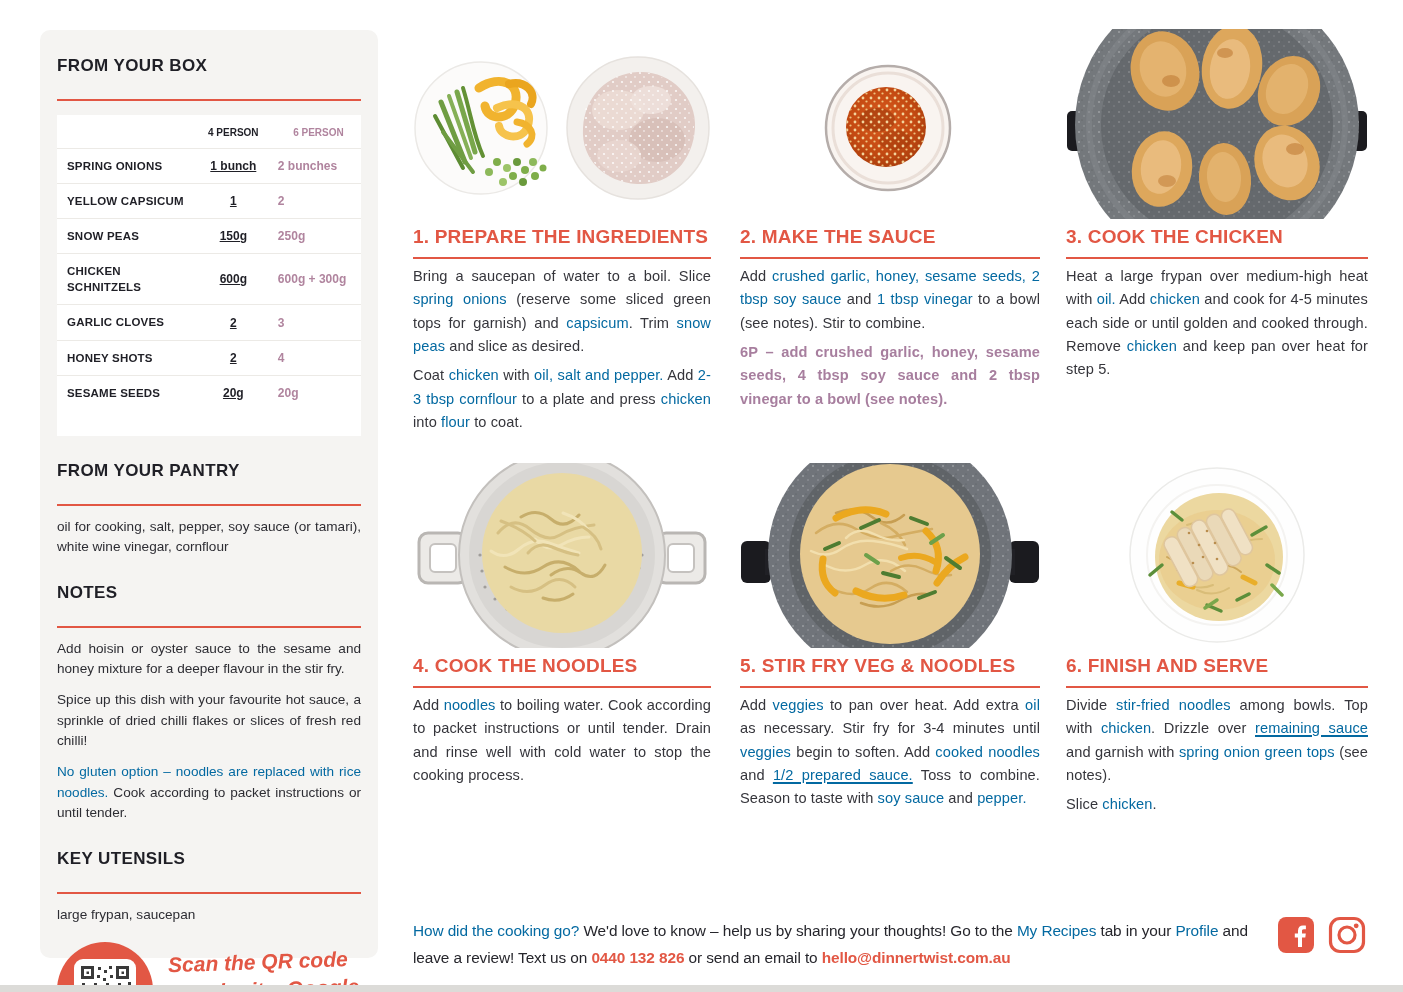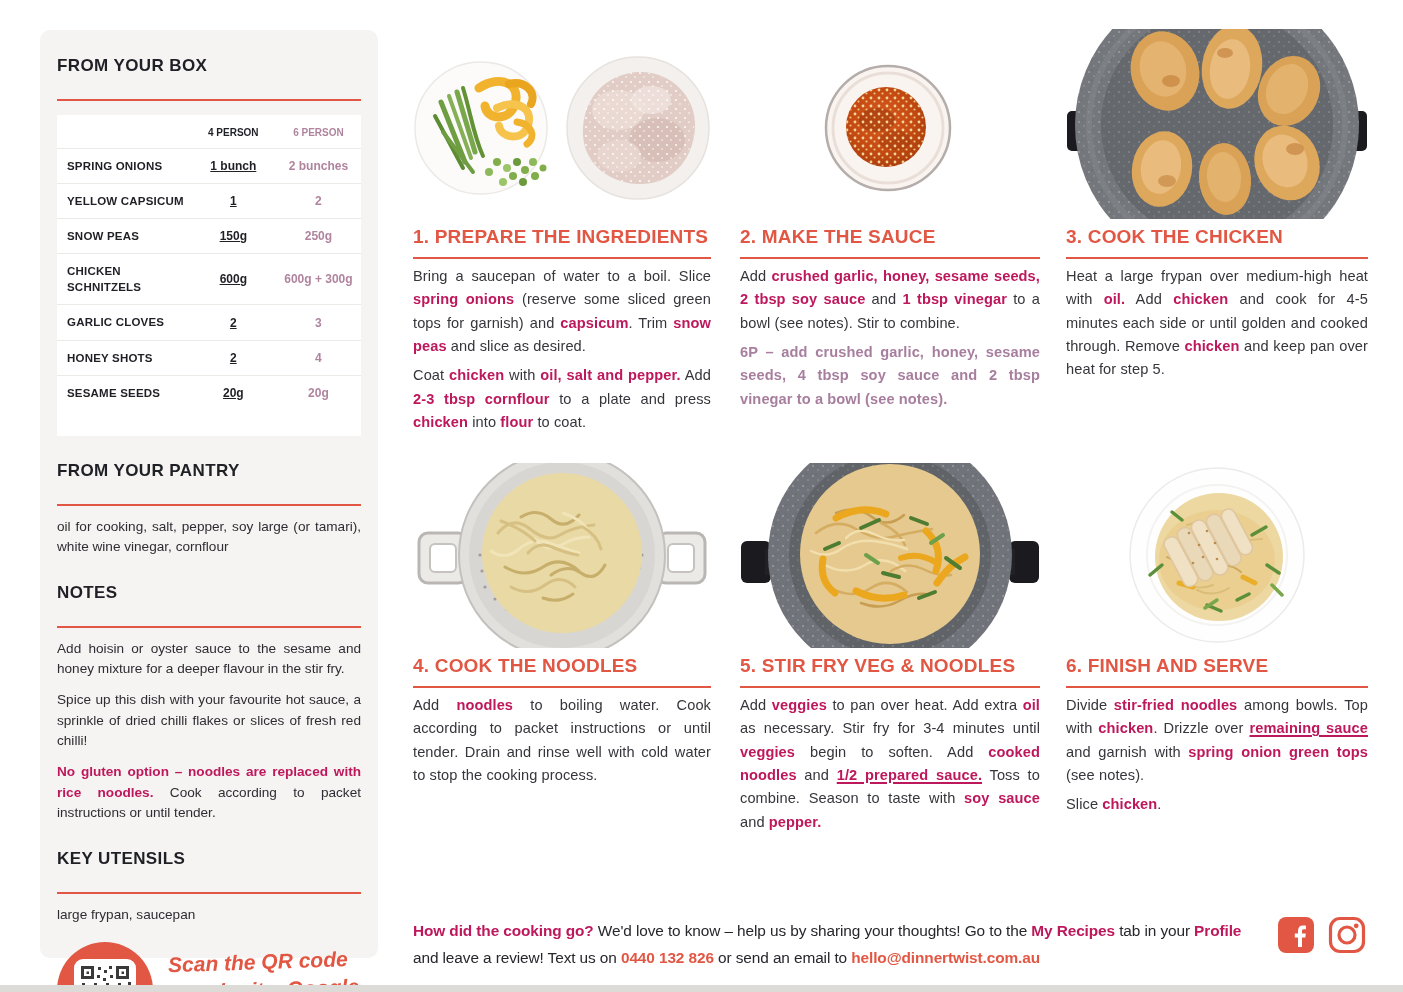--- a/index.html
+++ b/index.html
@@ -20,38 +20,38 @@
            background:#f5f4f2;border-radius:10px;padding:26px 17px 0;}
   .side-h{font-size:17px;font-weight:800;color:var(--dark);letter-spacing:.4px;
           margin:0;padding-bottom:23px;border-bottom:2px solid var(--accent);}
   .box-table{background:#fff;margin-top:14px;padding:0 0 26px;}
   table{width:100%;border-collapse:collapse;}
   th{font-size:10px;font-weight:700;padding:12px 2px 10px;text-align:center;color:var(--dark);}
   th.mauve{color:var(--mauve);}
   tbody td{padding:9px 2px;font-size:12px;font-weight:700;border-top:1px solid #eceae6;color:var(--dark);}
   tbody td.c0{font-size:11.5px;text-align:left;width:44%;padding-left:10px;letter-spacing:.2px;line-height:1.4;}
   tbody td.c1{text-align:center;width:28%;text-decoration:underline;}
-  tbody td.c2{text-align:center;width:28%;color:var(--mauve);}
+  tbody td.c2{text-align:left;width:28%;color:var(--mauve);}
   .side-sec{margin-top:25px;}
   .side-p{font-size:13.6px;color:#2d2d33;line-height:1.5;text-align:justify;margin:11px 0 0;}
   .qr-row{display:flex;align-items:center;margin-top:17px;}
   .qr-circle{flex:none;width:96px;height:96px;}
   .script-text{font-size:21px;color:var(--accent);font-style:italic;font-weight:700;
                line-height:1.35;margin-left:16px;transform:rotate(-2deg);}
 
   
   .step{position:absolute;width:298px;}
   .s1{left:413px;top:30px;}  .s2{left:740px;top:30px;width:300px;}  .s3{left:1066px;top:30px;width:302px;}
   .s4{left:413px;top:455px;} .s5{left:740px;top:455px;width:300px;} .s6{left:1066px;top:455px;width:302px;}
   .photo{height:196px;display:flex;align-items:center;justify-content:center;overflow:visible;}
   .s4 .photo,.s5 .photo,.s6 .photo{height:200px;}
   .step-title{font-size:19px;font-weight:700;color:var(--accent);margin:0;
               padding-bottom:9px;border-bottom:2px solid var(--accent);letter-spacing:.2px;}
   .body{font-size:14.6px;line-height:1.6;text-align:justify;margin:6px 0 0;color:var(--body);letter-spacing:.1px;}
-  .b{font-weight:700;color:#be185d;}
+  .b{font-weight:400;color:#0369a1;}
   .u{text-decoration:underline;text-decoration-thickness:1.5px;text-underline-offset:2px;}
   .purple{color:var(--purple);font-weight:700;}
   .orange{color:var(--accent);font-weight:700;}
 
   
   .footer{position:absolute;left:413px;top:903px;width:852px;font-size:15.4px;
           line-height:1.72;color:#26262c;letter-spacing:-.1px;}
   .social{position:absolute;left:1277px;top:916px;display:flex;gap:13px;align-items:center;}
   .social svg{display:block;}
 </style>
@@ -106,21 +106,21 @@
               <td class="c0">SESAME SEEDS</td>
               <td class="c1">20g</td>
               <td class="c2">20g</td>
             </tr>
           </tbody>
       </table>
     </div>
 
     <div class="side-sec">
       <h2 class="side-h">FROM YOUR PANTRY</h2>
-      <p class="side-p">oil for cooking, salt, pepper, soy large (or tamari), white wine vinegar, cornflour</p>
+      <p class="side-p">oil for cooking, salt, pepper, soy sauce (or tamari), white wine vinegar, cornflour</p>
     </div>
 
     <div class="side-sec">
       <h2 class="side-h">NOTES</h2>
       <p class="side-p">Add hoisin or oyster sauce to the sesame and honey mixture for a deeper flavour in the stir fry.</p>
       <p class="side-p">Spice up this dish with your favourite hot sauce, a sprinkle of dried chilli flakes or slices of fresh red chilli!</p>
       <p class="side-p"><span class="b">No gluten option – noodles are replaced with rice noodles.</span> Cook according to packet instructions or until tender.</p>
     </div>
 
     <div class="side-sec">

